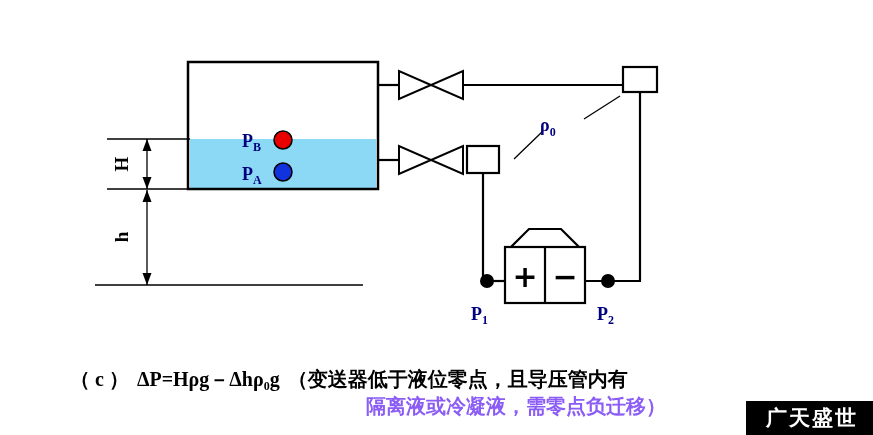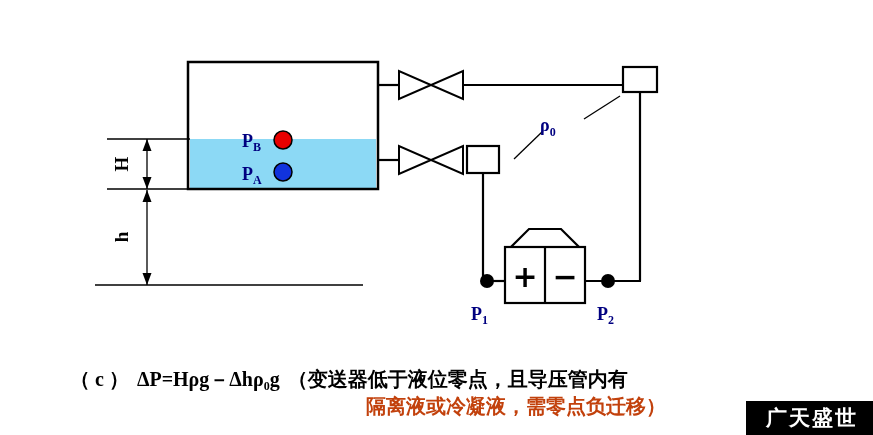--- a/index.html
+++ b/index.html
@@ -19,21 +19,21 @@
   .dim   { font-family:"Liberation Serif", serif; font-size:19px; font-weight:bold; fill:#000; text-anchor:middle; }
   .pm    { font-family:"DejaVu Sans", sans-serif; font-size:30px; font-weight:bold; fill:#000; text-anchor:middle; }
   .caption-line1 {
     position:absolute; left:70px; top:366px; width:700px;
     font-size:20px; font-weight:600; color:#000; white-space:nowrap;
     font-family:"Liberation Serif", serif;
   }
   .caption-line1 .seg { margin-right:8px; }
   .caption-line2 {
     position:absolute; left:366px; top:393px;
-    font-size:20px; font-weight:600; color:#c2410c; white-space:nowrap;
+    font-size:20px; font-weight:600; color:#8b5cf6; white-space:nowrap;
     font-family:Liberation Sans, sans-serif;
   }
   .watermark {
     position:absolute; left:746px; top:401px; width:127px; height:34px;
     background:#000; color:#fff; display:flex; align-items:center;
     font-size:21px; font-weight:bold; white-space:nowrap; overflow:hidden;
     font-family:"Liberation Sans", sans-serif; padding-left:20px; box-sizing:border-box;
     letter-spacing:2px;
   }
 </style>

